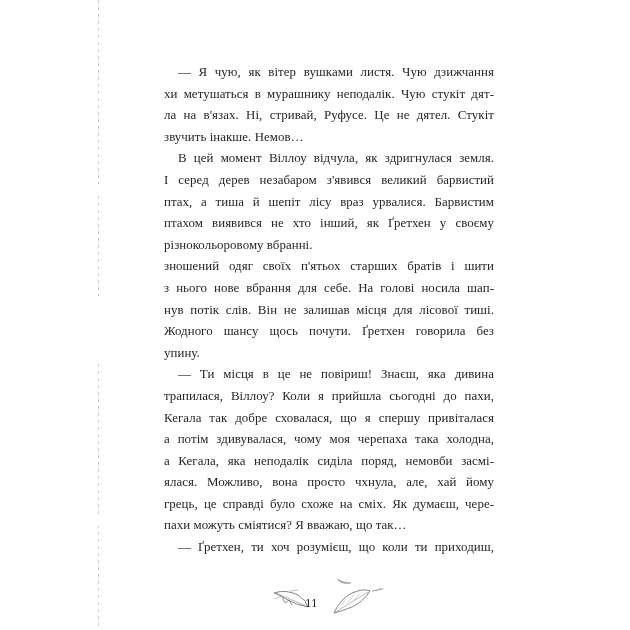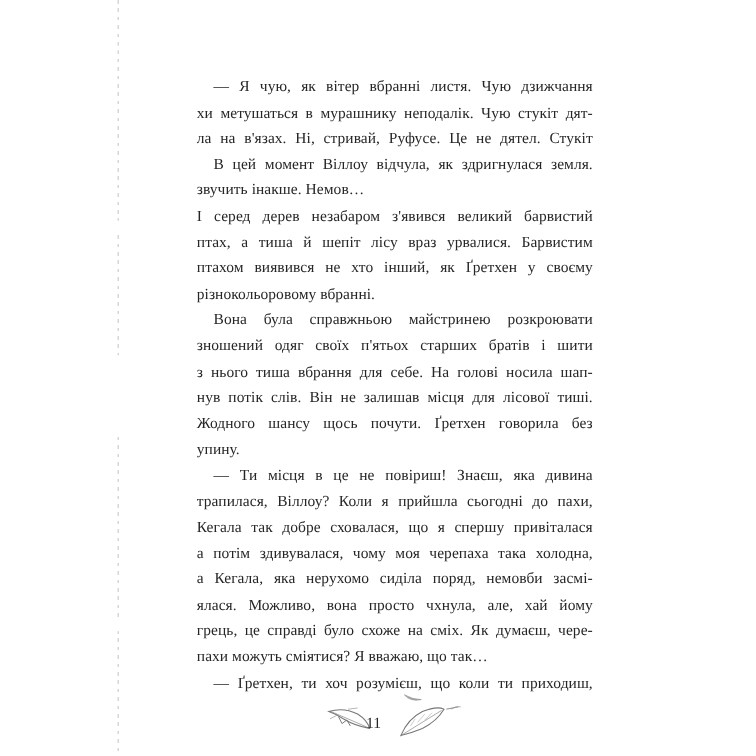--- a/index.html
+++ b/index.html
@@ -39,40 +39,39 @@
 </head>
 <body>
 
 <div class="margin-line"></div>
 <div class="margin-gap" style="top:38px;height:4px"></div>
 <div class="margin-gap" style="top:184px;height:10px"></div>
 <div class="margin-gap" style="top:296px;height:64px"></div>
 <div class="margin-gap" style="top:518px;height:8px"></div>
 
 <div class="text-block" id="text-block">
-    <span class="line indent">— Я чую, як вітер вбранні листя. Чую дзижчання</span>
+    <span class="line indent">— Я чую, як вітер вушками листя. Чую дзижчання</span>
     <span class="line">хи метушаться в мурашнику неподалік. Чую стукіт дят-</span>
     <span class="line">ла на в'язах. Ні, стривай, Руфусе. Це не дятел. Стукіт</span>
+    <span class="line last">звучить інакше. Немов…</span>
     <span class="line indent">В цей момент Віллоу відчула, як здригнулася земля.</span>
-    <span class="line last">звучить інакше. Немов…</span>
     <span class="line">І серед дерев незабаром з'явився великий барвистий</span>
     <span class="line">птах, а тиша й шепіт лісу враз урвалися. Барвистим</span>
     <span class="line">птахом виявився не хто інший, як Ґретхен у своєму</span>
     <span class="line last">різнокольоровому вбранні.</span>
-    <span class="line indent">Вона була справжньою майстринею розкроювати</span>
     <span class="line">зношений одяг своїх п'ятьох старших братів і шити</span>
-    <span class="line">з нього тиша вбрання для себе. На голові носила шап-</span>
+    <span class="line">з нього нове вбрання для себе. На голові носила шап-</span>
     <span class="line">нув потік слів. Він не залишав місця для лісової тиші.</span>
     <span class="line">Жодного шансу щось почути. Ґретхен говорила без</span>
     <span class="line last">упину.</span>
     <span class="line indent">— Ти місця в це не повіриш! Знаєш, яка дивина</span>
     <span class="line">трапилася, Віллоу? Коли я прийшла сьогодні до пахи,</span>
     <span class="line">Кегала так добре сховалася, що я спершу привіталася</span>
     <span class="line">а потім здивувалася, чому моя черепаха така холодна,</span>
-    <span class="line">а Кегала, яка нерухомо сиділа поряд, немовби засмі-</span>
+    <span class="line">а Кегала, яка неподалік сиділа поряд, немовби засмі-</span>
     <span class="line">ялася. Можливо, вона просто чхнула, але, хай йому</span>
     <span class="line">грець, це справді було схоже на сміх. Як думаєш, чере-</span>
     <span class="line last">пахи можуть сміятися? Я вважаю, що так…</span>
     <span class="line indent">— Ґретхен, ти хоч розумієш, що коли ти приходиш,</span>
   </div>
 
 <div class="footer">
   <svg style="left:272px;top:12px" width="38" height="24" viewBox="0 0 38 24">
     <path d="M2 6 Q 14 2 26 8 Q 34 13 36 20 Q 24 18 14 12 Q 8 8 2 6 Z" fill="none" stroke="#777" stroke-width="0.9"></path>
     <path d="M4 6 L 34 19" stroke="#888" stroke-width="0.6"></path>

